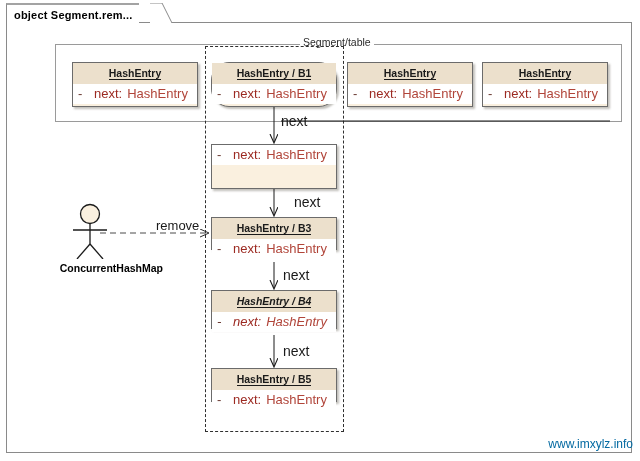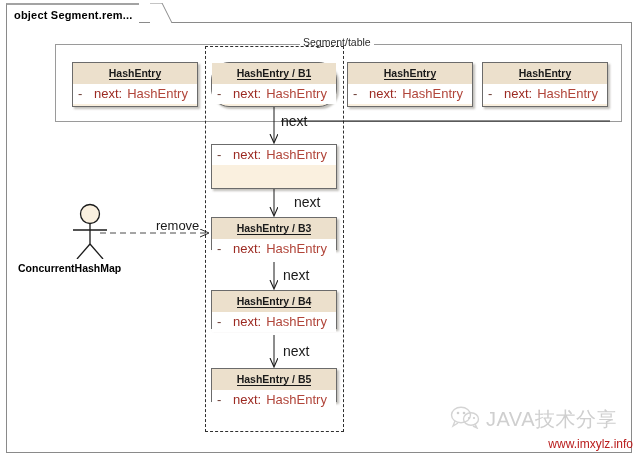--- a/index.html
+++ b/index.html
@@ -158,21 +158,21 @@
     left: 62px;
     top: 203px;
     width: 56px;
     height: 56px;
   }
   #actor-label {
     position: absolute;
     left: 18px;
     top: 262px;
     width: 145px;
-    text-align: left;
+    text-align: right;
     font-size: 10.5px;
     font-weight: bold;
     color: #000000;
     white-space: nowrap;
   }
   #remove-label {
     position: absolute;
     left: 132px;
     top: 218px;
     font-size: 13px;
@@ -199,21 +199,21 @@
     font-size: 20px;
     color: #cfcfcf;
     white-space: nowrap;
     letter-spacing: 0.5px;
   }
   #wm-url {
     position: absolute;
     right: 2px;
     top: 32px;
     font-size: 12px;
-    color: #b91c1c;
+    color: #0369a1;
     white-space: nowrap;
   }
 </style>
 </head>
 <body>
 
 <div id="canvas">
 
   <div id="frame-border"></div>
 
@@ -276,21 +276,21 @@
 
   <div class="entry" style="left:211px; top:217px; width:126px; height:33px;">
     <div class="entry-title">
       <span>HashEntry / B3</span>
     </div>
     <div class="entry-attr">
       <span class="vis">-</span><span class="aname">next:</span><span class="atype">HashEntry</span>
     </div>
   </div>
 
-  <div class="entry" style="left:211px; top:290px; width:126px; height:39px;">
+  <div class="entry" style="left:211px; top:290px; width:126px; height:39px;font-style:italic;">
     <div class="entry-title">
       <span>HashEntry / B4</span>
     </div>
     <div class="entry-attr">
       <span class="vis">-</span><span class="aname">next:</span><span class="atype">HashEntry</span>
     </div>
   </div>
 
   <div class="entry" style="left:211px; top:368px; width:126px; height:34px;">
     <div class="entry-title">
@@ -344,31 +344,16 @@
       <line x1="28" y1="21" x2="28" y2="41" stroke="#1a1a1a" stroke-width="1.3"></line>
       <line x1="11" y1="27" x2="45" y2="27" stroke="#1a1a1a" stroke-width="1.3"></line>
       <line x1="28" y1="41" x2="15" y2="56" stroke="#1a1a1a" stroke-width="1.3"></line>
       <line x1="28" y1="41" x2="41" y2="56" stroke="#1a1a1a" stroke-width="1.3"></line>
     </svg>
   </div>
   <div id="actor-label">ConcurrentHashMap</div>
   <div id="remove-label">remove</div>
 
   <div id="watermark">
-    <div id="wm-row">
-      <span>
-        <svg width="30" height="24" viewBox="0 0 30 24">
-          <ellipse cx="11" cy="10" rx="9.5" ry="7.8" fill="none" stroke="#d4d4d4" stroke-width="1.4"></ellipse>
-          <path d="M 5,16 L 3,21 L 8,18" fill="none" stroke="#d4d4d4" stroke-width="1.4"></path>
-          <circle cx="8" cy="8" r="1.3" fill="#cfcfcf"></circle>
-          <circle cx="14" cy="8" r="1.3" fill="#cfcfcf"></circle>
-          <ellipse cx="21" cy="14" rx="7.5" ry="6.2" fill="none" stroke="#d4d4d4" stroke-width="1.4"></ellipse>
-          <path d="M 25,19 L 27,23 L 23,21" fill="none" stroke="#d4d4d4" stroke-width="1.4"></path>
-          <circle cx="19" cy="13" r="1.1" fill="#cfcfcf"></circle>
-          <circle cx="24" cy="13" r="1.1" fill="#cfcfcf"></circle>
-        </svg>
-      </span>
-      <span id="wm-text">JAVA技术分享</span>
-    </div>
     <div id="wm-url">www.imxylz.info</div>
   </div>
 
 </div>
 
 </body></html>

